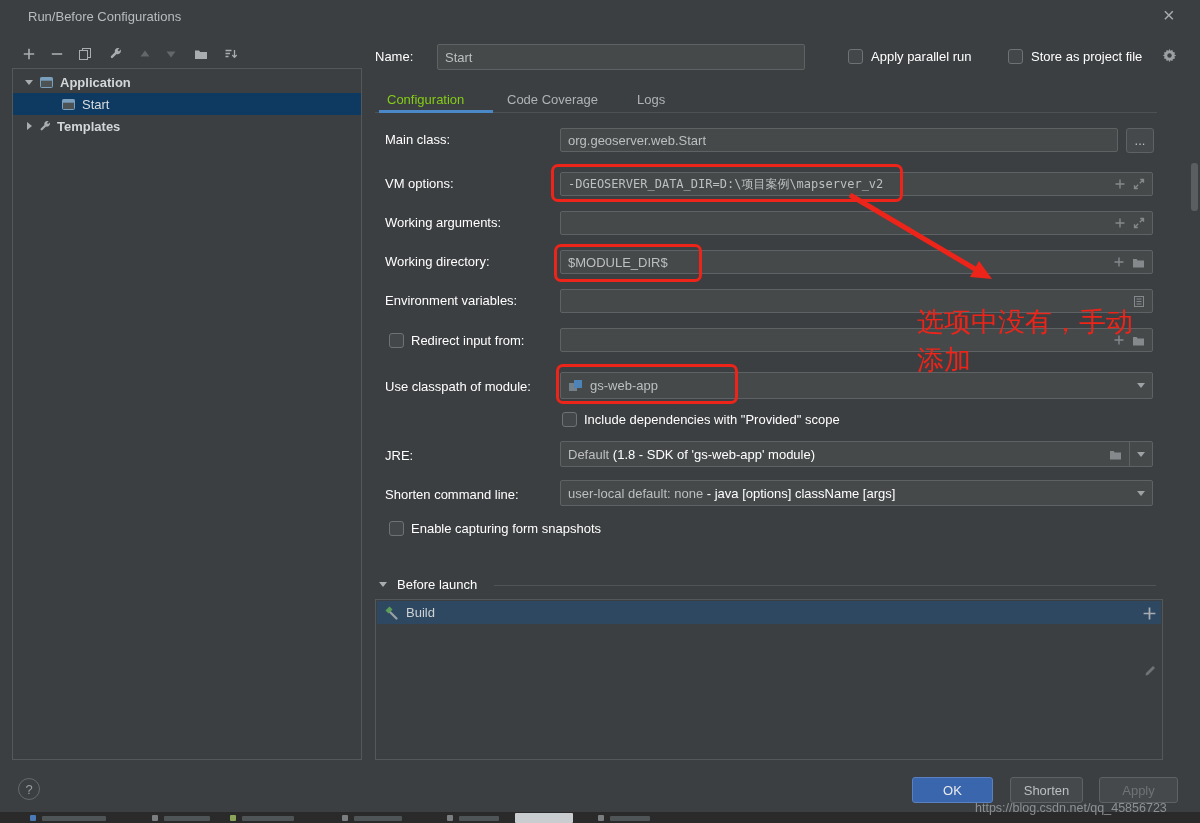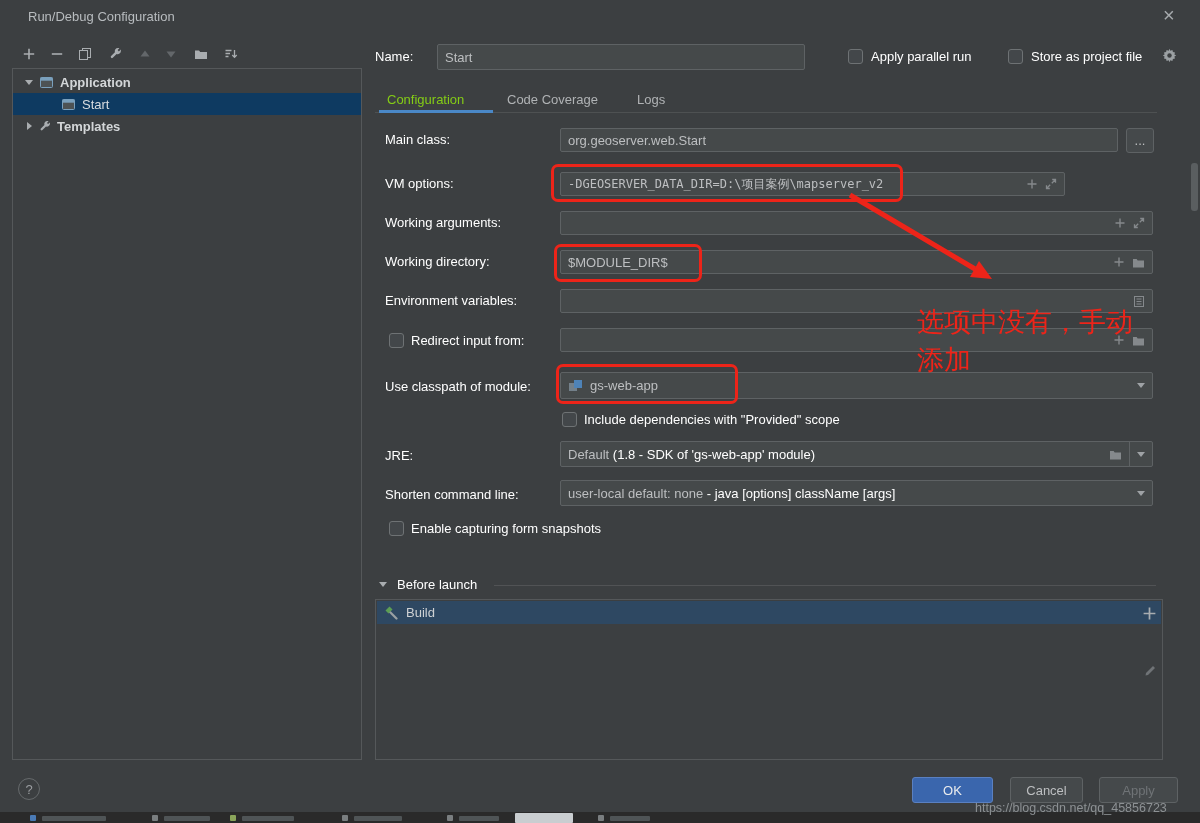--- a/index.html
+++ b/index.html
@@ -51,21 +51,21 @@
   .list-panel { position:absolute; left:375px; top:599px; width:788px; height:161px; border:1px solid #55585a; }
   .build-row { position:absolute; left:1px; top:1px; right:1px; height:23px; background:#2e4862;
                display:flex; align-items:center; gap:7px; padding-left:7px; color:#ced1d3; cursor:pointer; }
   .frag { position:absolute; border-radius:1px; }
 </style>
 </head>
 <body>
 
 <div class="dialog">
 
-  <span class="title">Run/Debug Configuration</span>
+  <span class="title">Run/Before Configurations</span>
   <span class="close">×</span>
 
   <span class="tbi" style="left:20px">
     <svg width="14" height="14" viewBox="0 0 14 14">
         <path d="M7 1.8v10.4M1.8 7h10.4" stroke="#a9adb0" stroke-width="1.6"></path>
       </svg>
   </span>
   <span class="tbi" style="left:48px">
     <svg width="14" height="14" viewBox="0 0 14 14">
         <path d="M1.8 7h10.4" stroke="#a9adb0" stroke-width="1.6"></path>
@@ -156,21 +156,21 @@
   <div class="abs" style="left:375px;top:112px;width:782px;height:1px;background:#4e5152"></div>
   <div class="abs" style="left:379px;top:110px;width:114px;height:3px;background:#4a88c7"></div>
 
   <span class="lbl" style="left:385px;top:130px">Main class:</span>
   <div class="input" style="left:560px;top:128px;width:558px">
     <span class="val">org.geoserver.web.Start</span>
   </div>
   <div class="btn" style="left:1126px;top:128px;width:28px;height:25px">...</div>
 
   <span class="lbl" style="left:385px;top:174px">VM options:</span>
-  <div class="input" style="left:560px;top:172px;width:505px">
+  <div class="input" style="left:560px;top:172px;width:593px">
     <span class="val mono">-DGEOSERVER_DATA_DIR=D:\项目案例\mapserver_v2</span>
     <span class="ficon">
         <svg width="12" height="12" viewBox="0 0 12 12">
           <path d="M6 1.5v9M1.5 6h9" stroke="#85898c" stroke-width="1.4"></path>
         </svg>
       </span>
     <span class="ficon">
         <svg width="12" height="12" viewBox="0 0 12 12" fill="none" stroke="#85898c" stroke-width="1.3">
           <path d="M7.2 1.5h3.3v3.3M10.5 1.5 6.8 5.2M4.8 10.5H1.5V7.2M1.5 10.5l3.7-3.7"></path>
         </svg>
@@ -291,21 +291,21 @@
       </svg>
   </span>
   <span class="abs ficon" style="left:1143px;top:664px">
     <svg width="14" height="14" viewBox="0 0 14 14">
         <path d="M2.5 11.5l.5-2.5 7-7 2 2-7 7z" fill="#6f7376"></path>
       </svg>
   </span>
 
   <div class="abs" style="left:18px;top:778px;width:22px;height:22px;border:1px solid #666a6c;border-radius:50%;display:flex;align-items:center;justify-content:center;color:#9a9da0;cursor:pointer">?</div>
   <div class="btn primary" style="left:912px;top:777px;width:81px">OK</div>
-  <div class="btn" style="left:1010px;top:777px;width:73px">Cancel</div>
+  <div class="btn" style="left:1010px;top:777px;width:73px">Shorten</div>
   <div class="btn disabled" style="left:1099px;top:777px;width:79px">Apply</div>
 
   <div class="abs" style="left:1191px;top:163px;width:7px;height:48px;background:#5a5e60;border-radius:3px"></div>
 
   <div class="abs" style="left:0;top:812px;width:1200px;height:11px;background:#2a2a2a">
     <span class="frag" style="position:absolute;left:30px;top:3px;width:6px;height:6px;background:#4a7ab5"></span>
     <span class="frag" style="position:absolute;left:42px;top:4px;width:64px;height:5px;background:#4f5456"></span>
     <span class="frag" style="position:absolute;left:152px;top:3px;width:6px;height:6px;background:#7a7e80"></span>
     <span class="frag" style="position:absolute;left:164px;top:4px;width:46px;height:5px;background:#4f5456"></span>
     <span class="frag" style="position:absolute;left:230px;top:3px;width:6px;height:6px;background:#8aa45a"></span>

